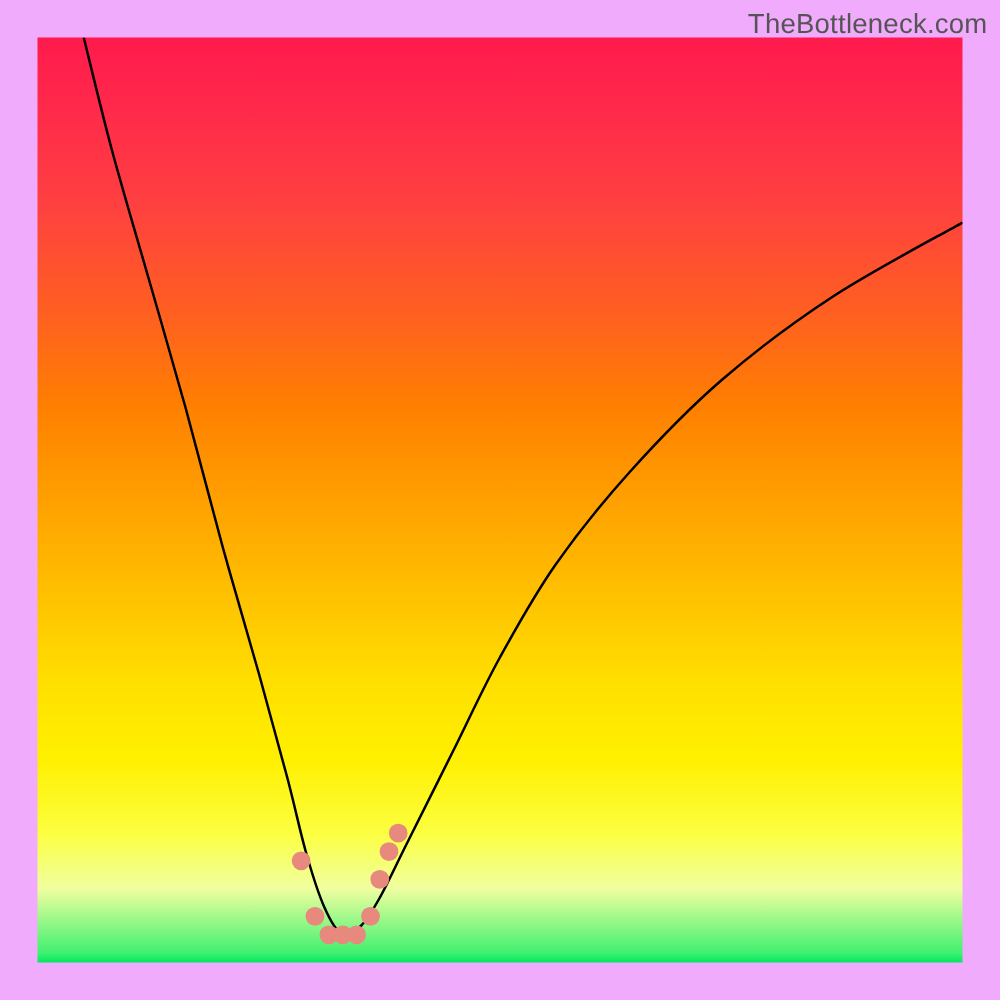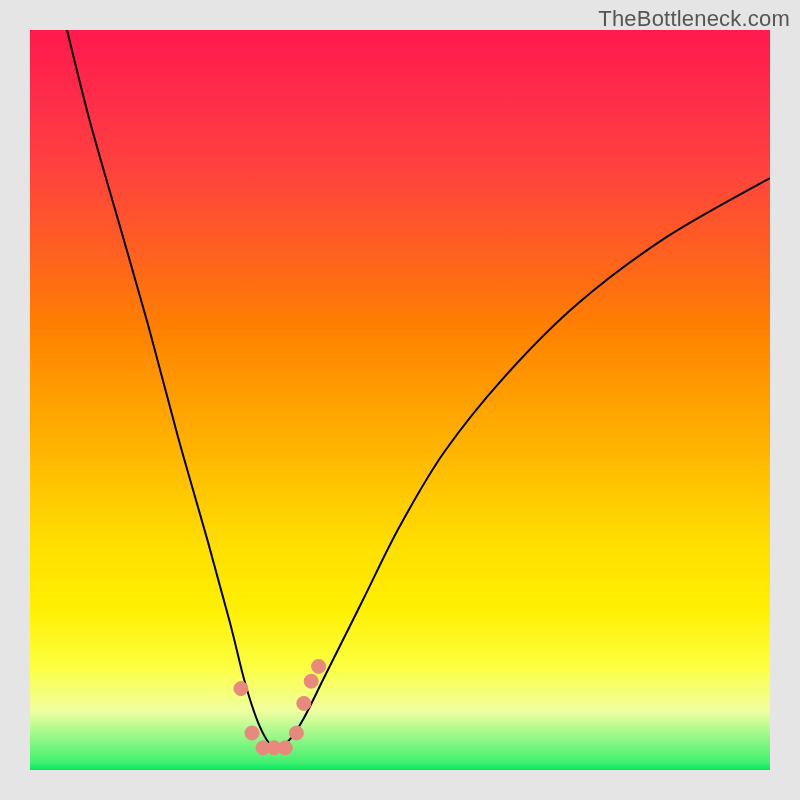--- a/index.html
+++ b/index.html
@@ -1,21 +1,21 @@
 <!DOCTYPE html>
 <html><head>
 <meta charset="utf-8">
 <style>
   * { margin: 0; padding: 0; box-sizing: border-box; }
   html, body { width: 800px; height: 800px; overflow: hidden; background: #000; }
   .frame {
     position: relative;
     width: 800px;
     height: 800px;
-    background: #e5e5e5;
+    background: #f0abfc;
   }
   .plot-area {
     position: absolute;
     left: 30px;
     top: 30px;
     width: 740px;
     height: 740px;
     background: linear-gradient(to bottom,
       #ff1a4d 0%,
       #ff2a4a 8%,

